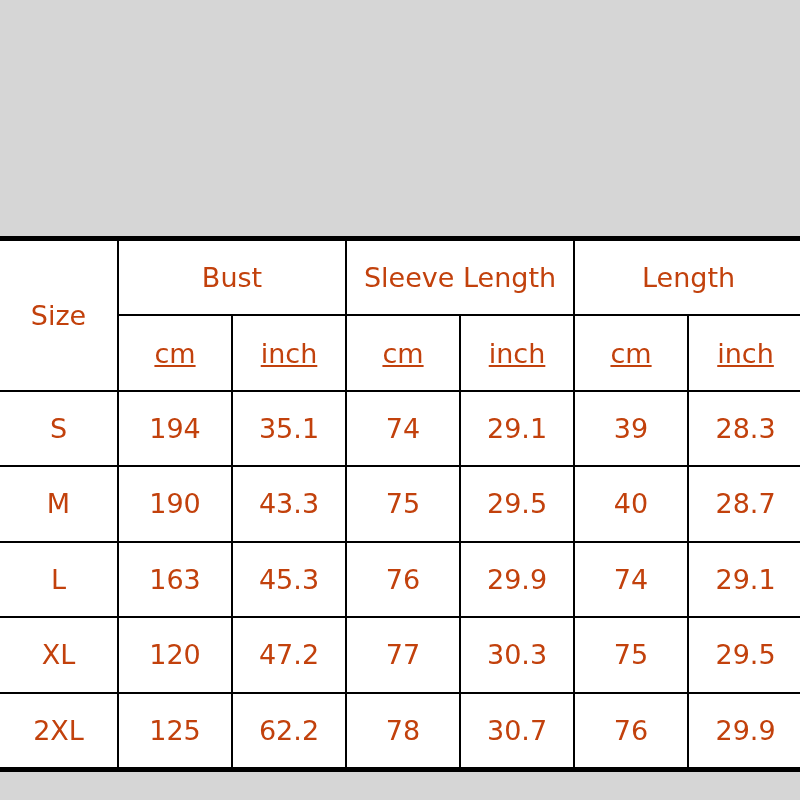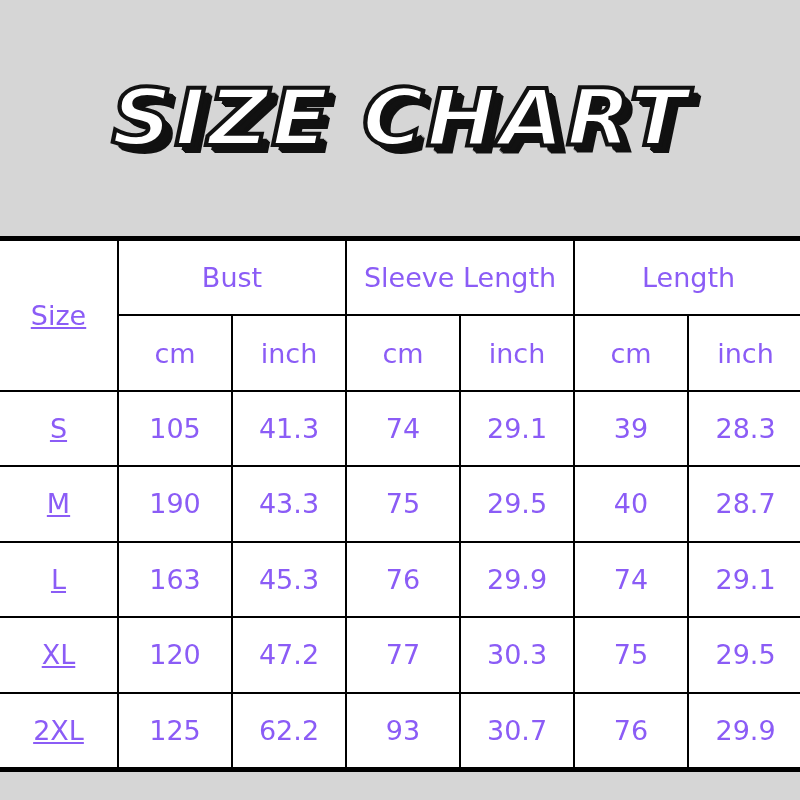--- a/index.html
+++ b/index.html
@@ -59,58 +59,55 @@
     width: 800px;
     height: 530px;
     table-layout: fixed;
     background: #fff;
   }
   table.size-chart td {
     border: 2px solid #000;
     text-align: center;
     vertical-align: middle;
     font-size: 27px;
-    color: #8b5cf6;
+    color: #c2410c;
     padding: 0 2px;
   }
   table.size-chart td.outer-left {
     border-left: none;
   }
   table.size-chart td.outer-right {
     border-right: none;
   }
   .hdr-group {
     font-size: 28px;
   }
   .hdr-unit {
     font-size: 26px;
+    text-decoration: underline;
   }
   .size-cell {
     font-size: 28px;
-    text-decoration: underline;
   }
   .bottom-strip {
     position: absolute;
     top: 772px;
     left: 0;
     width: 800px;
     height: 28px;
     background: #d6d6d6;
   }
   .col-size { width: 118px; }
   .col-num  { width: 114px; }
 </style>
 </head>
 <body>
 
 <div class="page">
 
-  <div class="title-area">
-    <div class="chart-title">SIZE CHART</div>
-  </div>
 
   <div class="table-wrap">
     <table class="size-chart">
       <colgroup>
         <col class="col-size">
         <col class="col-num">
         <col class="col-num">
         <col class="col-num">
         <col class="col-num">
         <col class="col-num">
@@ -127,22 +124,22 @@
           <td class="hdr-unit">cm</td>
           <td class="hdr-unit">inch</td>
           <td class="hdr-unit">cm</td>
           <td class="hdr-unit">inch</td>
           <td class="hdr-unit">cm</td>
           <td class="hdr-unit outer-right">inch</td>
         </tr>
 
         <tr>
           <td class="outer-left size-cell">S</td>
-          <td>105</td>
-          <td>41.3</td>
+          <td>194</td>
+          <td>35.1</td>
           <td>74</td>
           <td>29.1</td>
           <td>39</td>
           <td class="outer-right">28.3</td>
         </tr>
 
         <tr>
           <td class="outer-left size-cell">M</td>
           <td>190</td>
           <td>43.3</td>
@@ -169,21 +166,21 @@
           <td>77</td>
           <td>30.3</td>
           <td>75</td>
           <td class="outer-right">29.5</td>
         </tr>
 
         <tr>
           <td class="outer-left size-cell">2XL</td>
           <td>125</td>
           <td>62.2</td>
-          <td>93</td>
+          <td>78</td>
           <td>30.7</td>
           <td>76</td>
           <td class="outer-right">29.9</td>
         </tr>
       </tbody>
     </table>
   </div>
 
   <div class="bottom-strip"></div>
 

